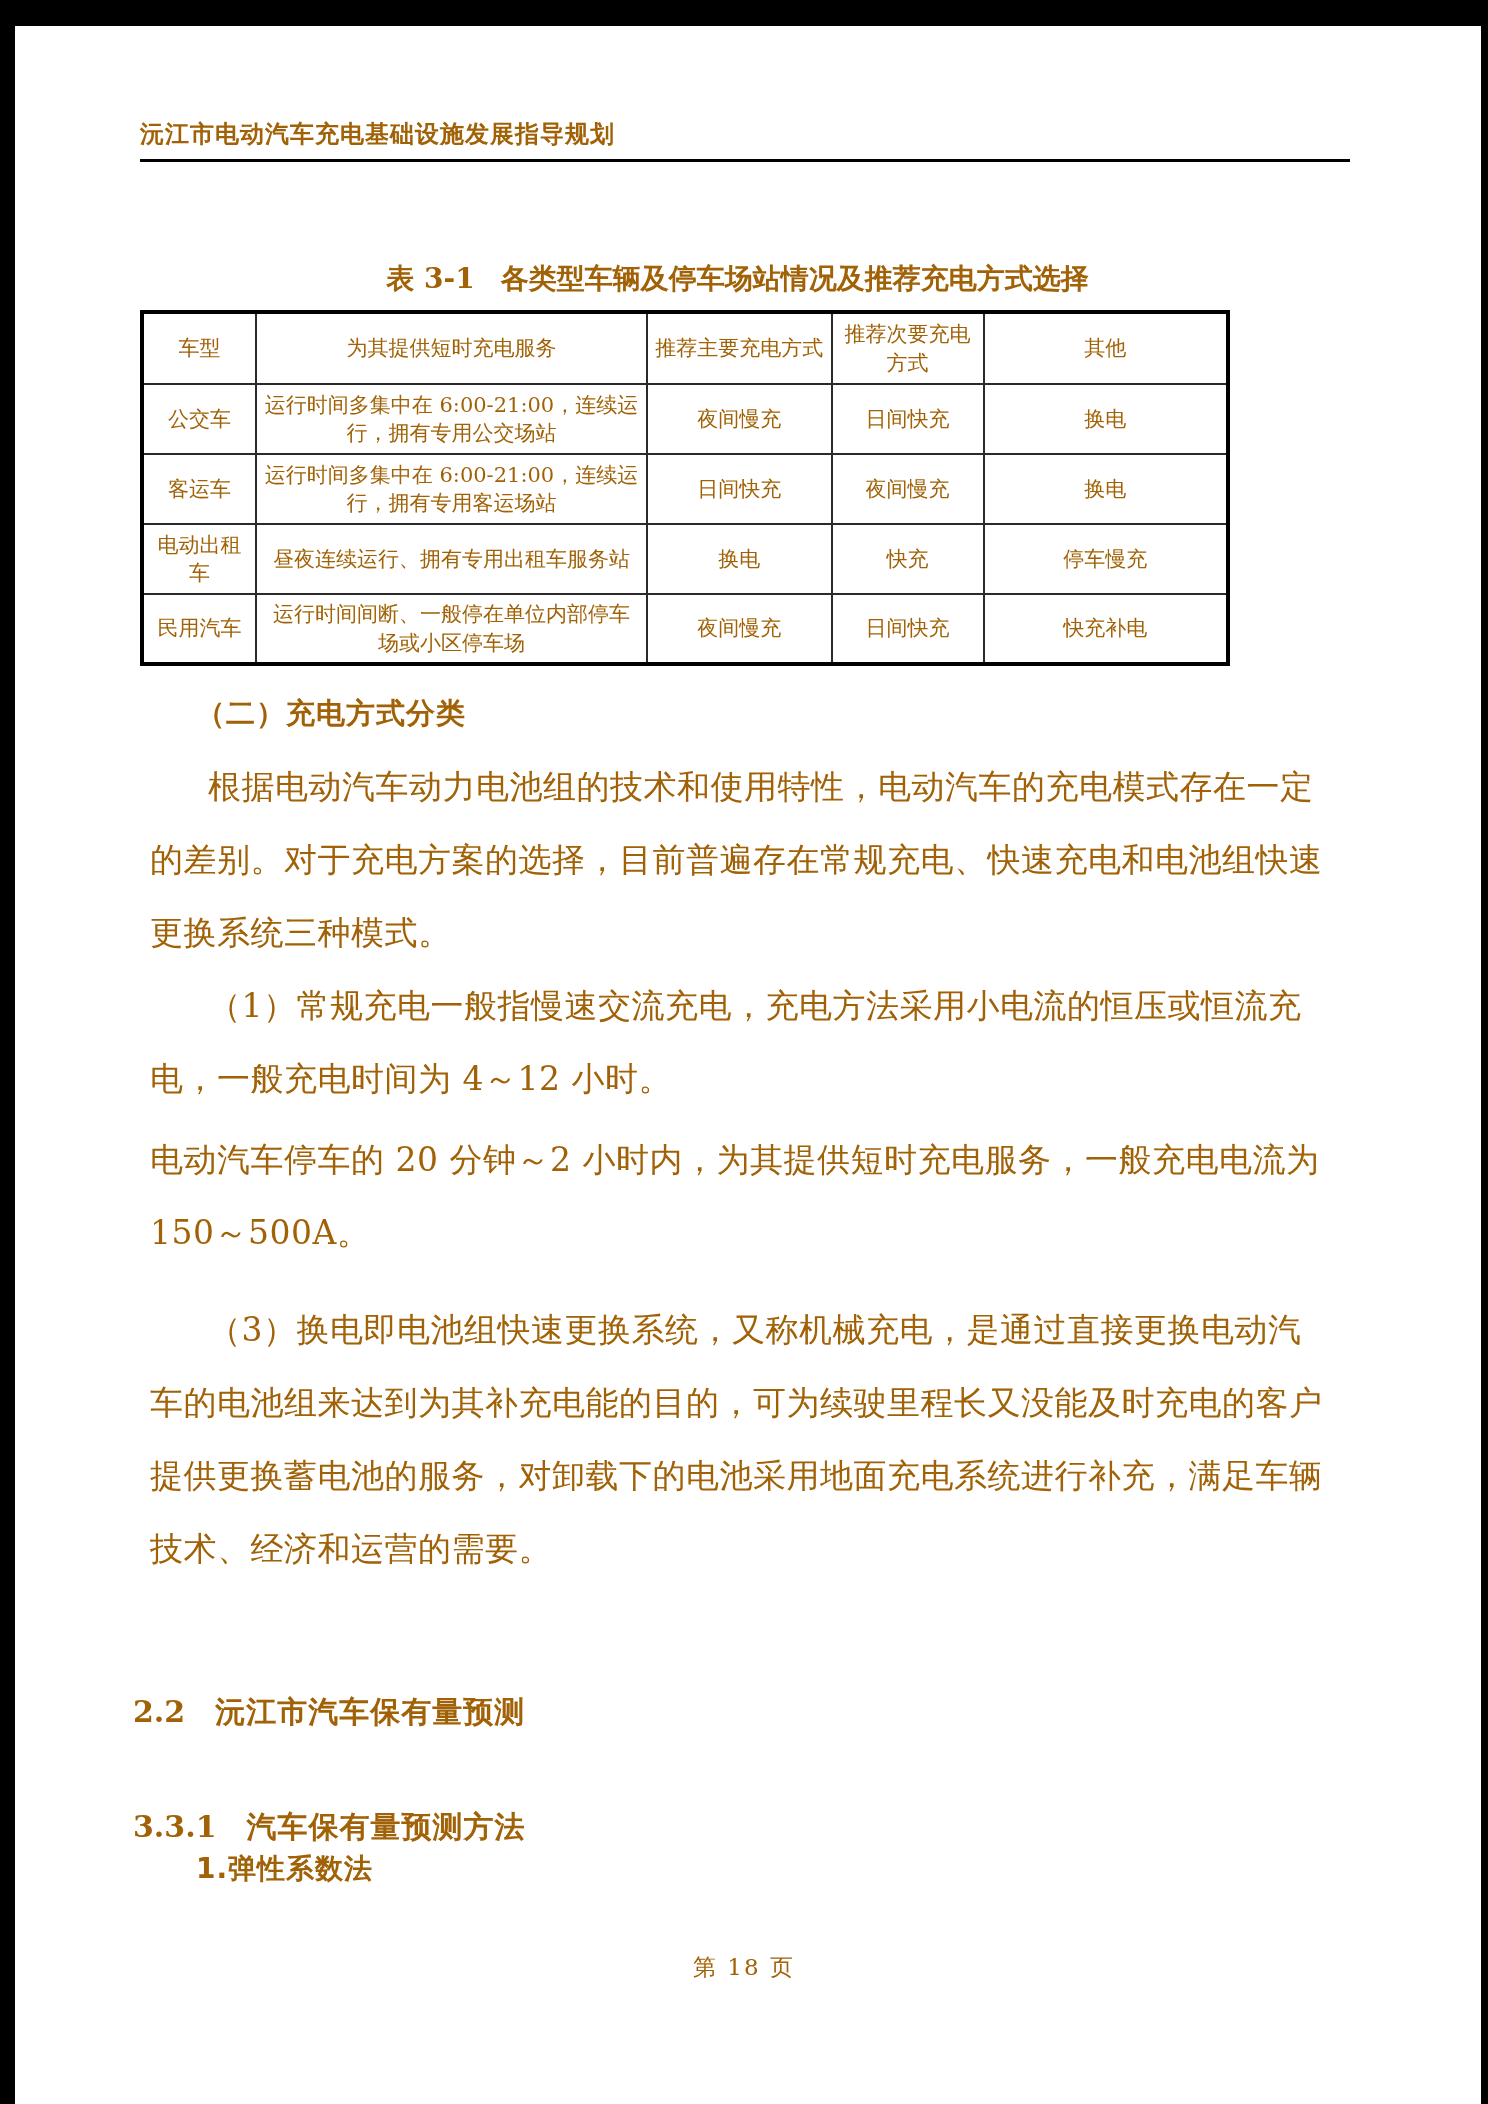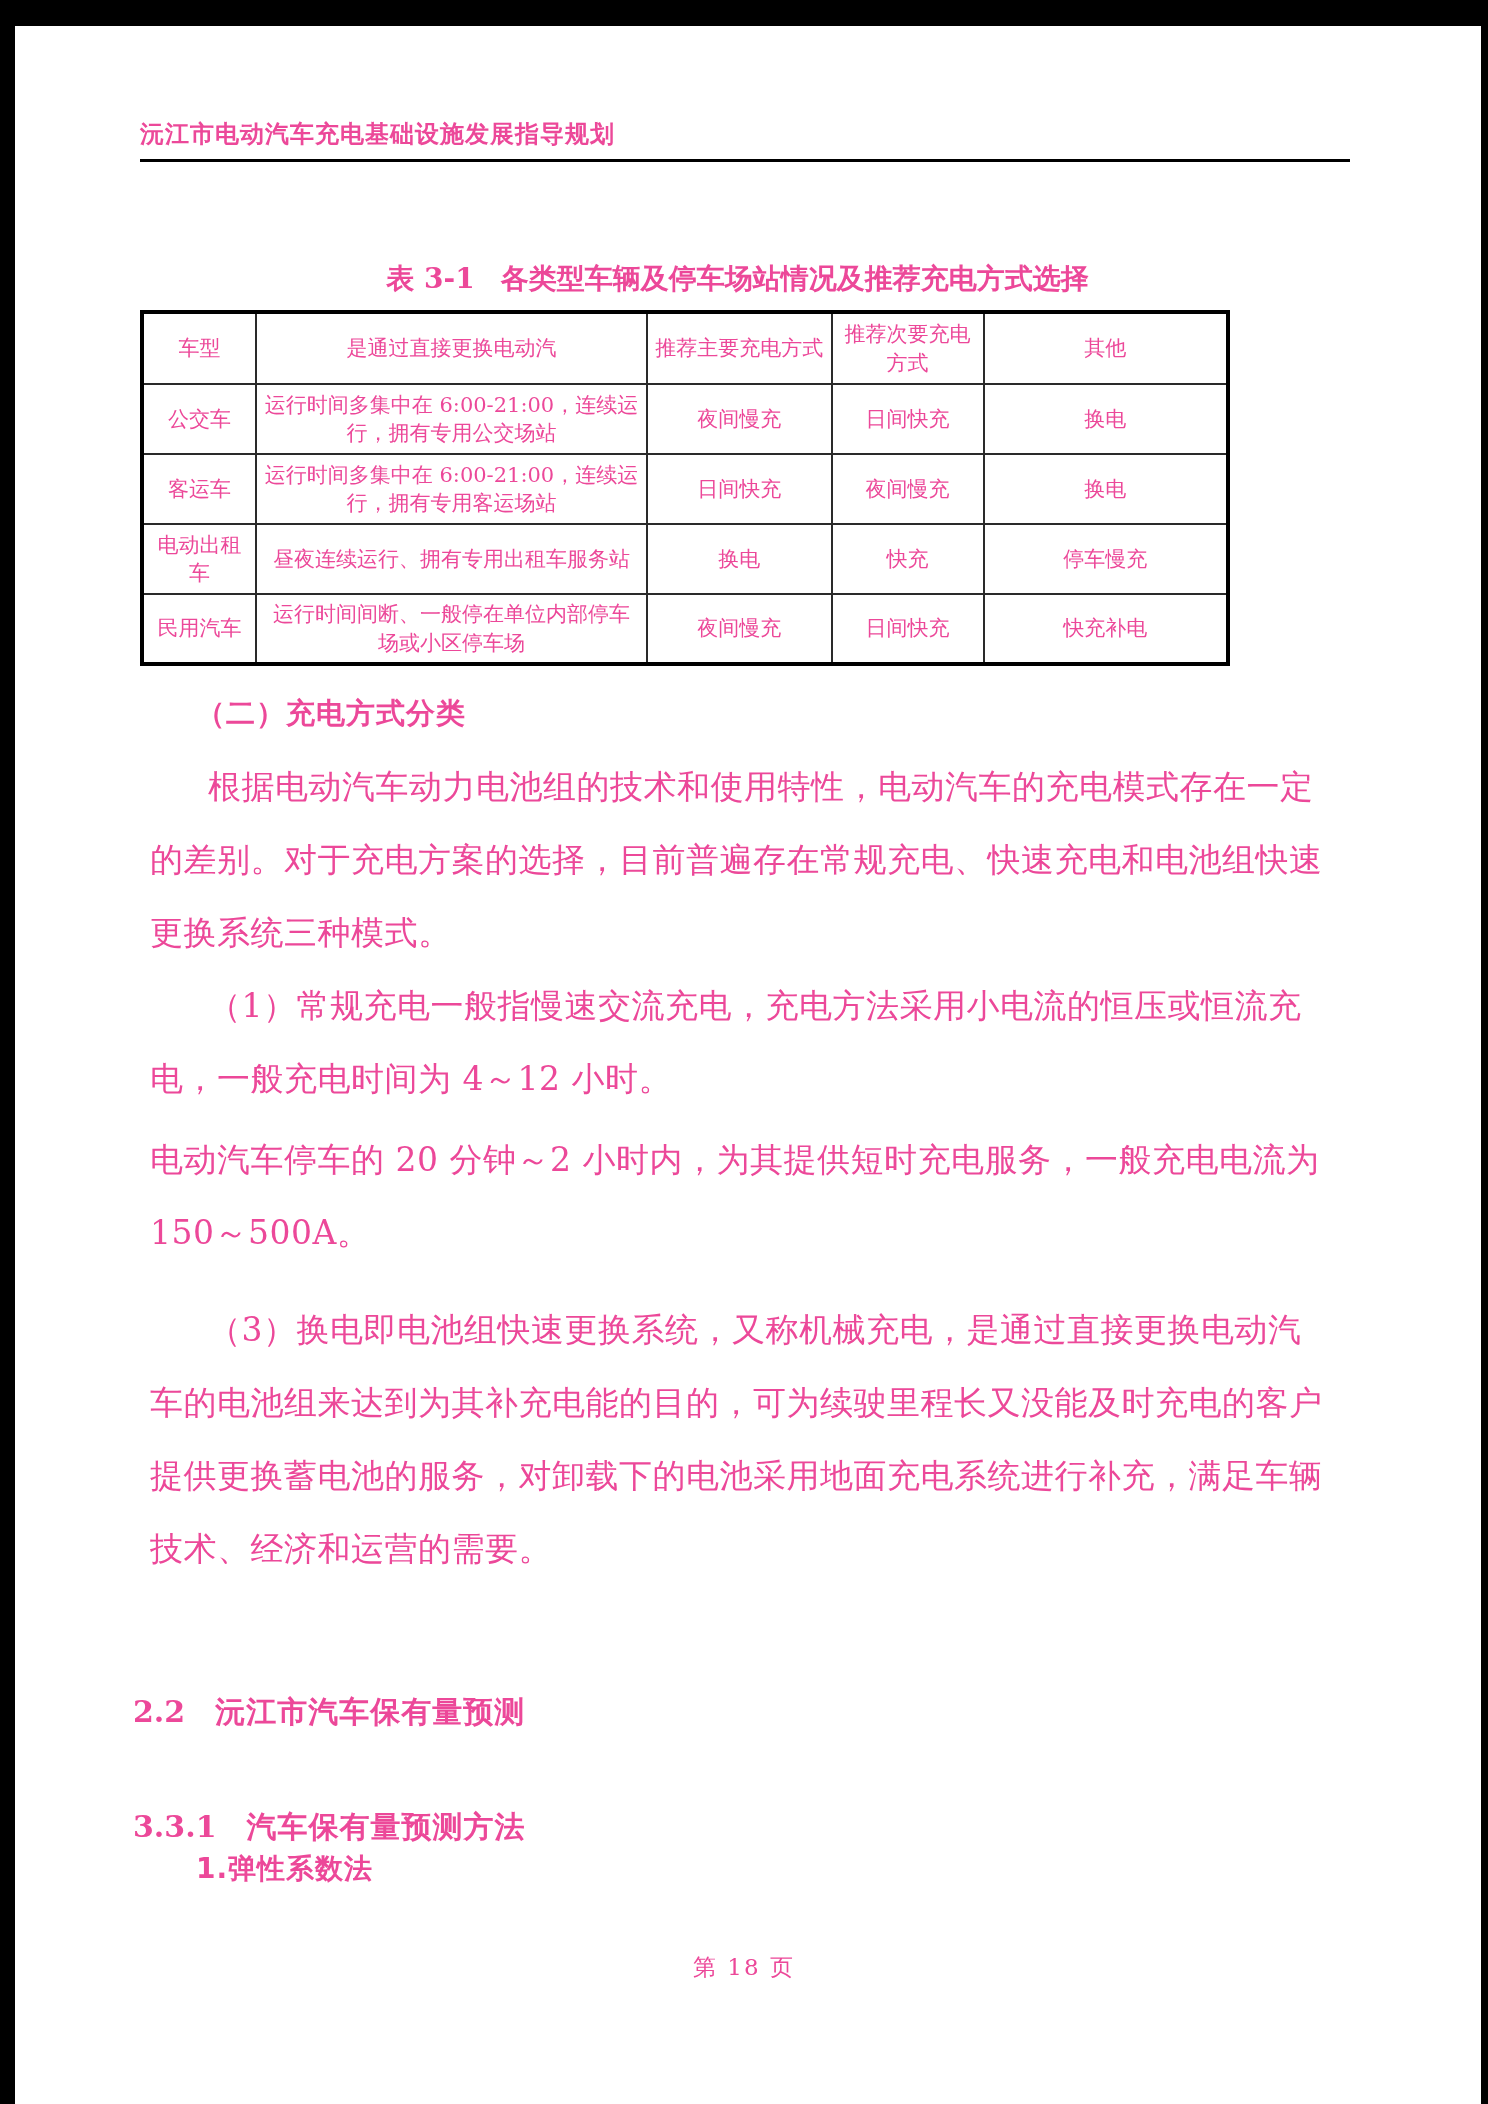--- a/index.html
+++ b/index.html
@@ -1,20 +1,20 @@
 <!DOCTYPE html>
 <html><head>
 <meta charset="utf-8">
 <style>
   html,body{margin:0;padding:0;background:#e8e8e8;}
   #page{
     position:relative;width:1488px;height:2104px;margin:0 auto;
     background:#ffffff;overflow:hidden;
     font-family:"DejaVu Serif","Liberation Serif",serif;
-    color:#ec4899;
+    color:#a16207;
   }
   
   .frame{position:absolute;background:#000;}
   #frame-top{left:0;top:0;width:1488px;height:26px;}
   #frame-left{left:0;top:0;width:15px;height:2104px;}
   #frame-right{right:0;top:0;width:7px;height:2104px;}
 
   #page-header{
     position:absolute;left:140px;top:118px;width:1210px;
     font-size:24px;font-weight:bold;letter-spacing:1px;
@@ -98,21 +98,21 @@
       <colgroup>
         <col style="width:10.5%">
           <col style="width:36%">
           <col style="width:17%">
           <col style="width:14%">
           <col style="width:22.5%">
       </colgroup>
       <thead>
         <tr>
           <th>车型</th>
-          <th>是通过直接更换电动汽</th>
+          <th>为其提供短时充电服务</th>
           <th>推荐主要充电方式</th>
           <th>推荐次要充电方式</th>
           <th>其他</th>
         </tr>
       </thead>
       <tbody>
         <tr>
           <td>公交车</td>
           <td>运行时间多集中在 6:00-21:00，连续运行，拥有专用公交场站</td>
           <td>夜间慢充</td>

